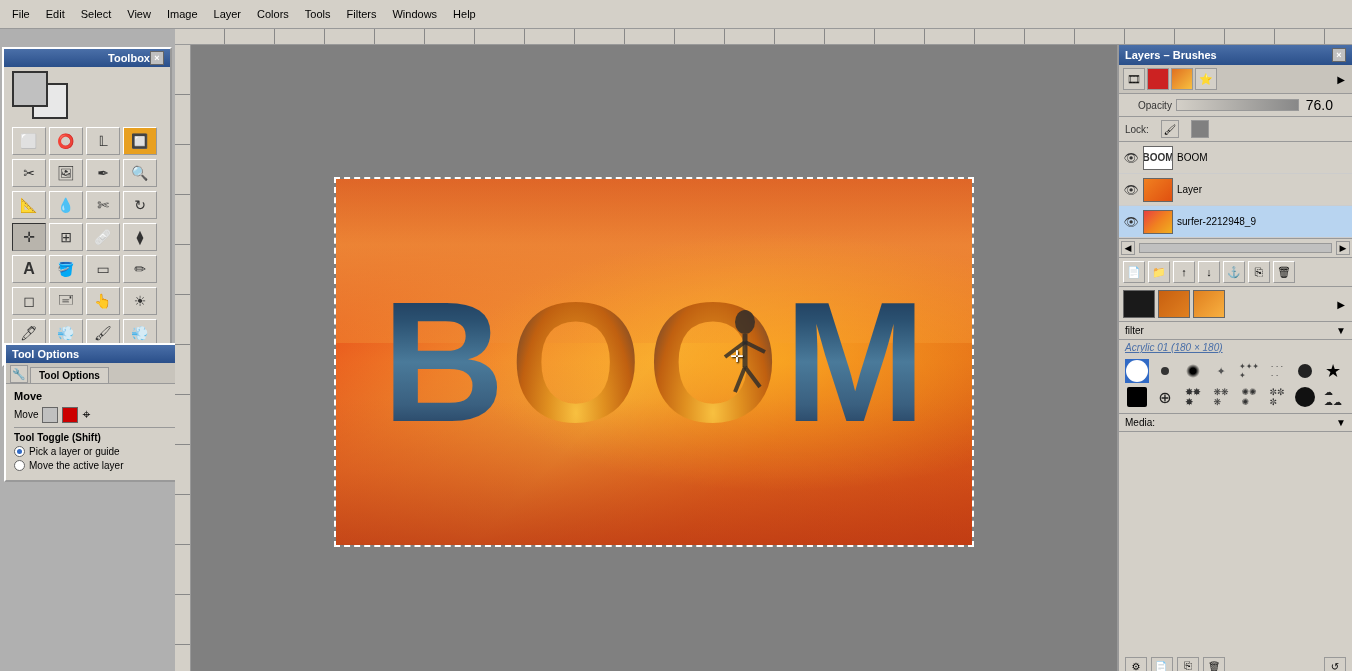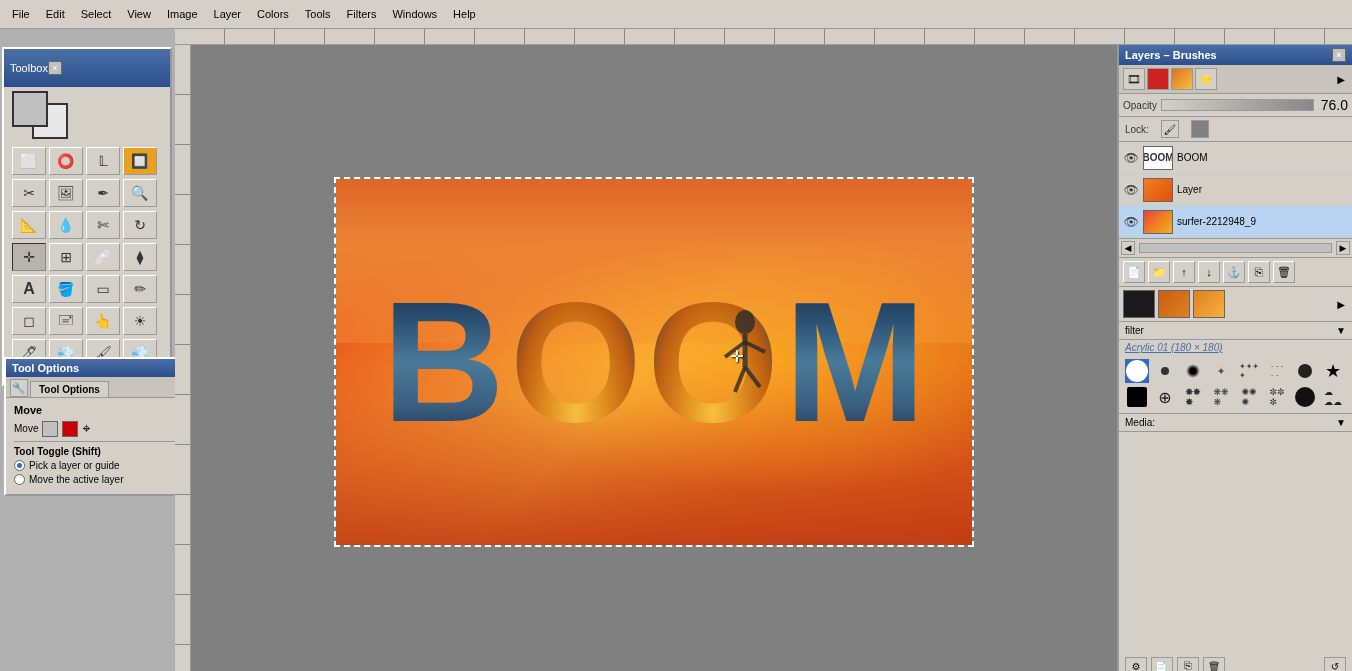--- a/index.html
+++ b/index.html
@@ -58,24 +58,24 @@
       border-top: 2px solid #fff;
       border-left: 2px solid #fff;
       width: 170px;
       margin: 2px;
       padding-bottom: 4px;
     }
     #toolbox-header {
       background: linear-gradient(to bottom, #4a6fa8, #2a4f8a);
       color: #fff;
       font-size: 11px;
-      font-weight: normal;
-      padding: 12px 6px;
-      display: flex;
-      justify-content: flex-start;
+      font-weight: bold;
+      padding: 2px 6px;
+      display: flex;
+      justify-content: flex-end;
       align-items: center;
     }
     #toolbox-close {
       width: 14px; height: 14px;
       background: #c0c0c0;
       border: 1px solid #666;
       display: flex; align-items: center; justify-content: center;
       font-size: 9px;
       cursor: pointer;
     }
@@ -128,21 +128,21 @@
 
     
     #tool-options {
       background: #d4d0c8;
       border: 2px solid #999;
       border-top: 2px solid #fff;
       border-left: 2px solid #fff;
       width: 230px;
       margin: 2px;
       position: absolute;
-      top: 310px;
+      top: 296px;
       left: 2px;
     }
     #tool-options-header {
       background: linear-gradient(to bottom, #4a6fa8, #2a4f8a);
       color: #fff;
       font-size: 11px;
       font-weight: bold;
       padding: 2px 6px;
       display: flex;
       justify-content: space-between;
@@ -376,21 +376,21 @@
     #mode-select {
       flex: 1;
       font-size: 10px;
       background: #fff;
       border: 1px solid #999;
       padding: 1px 2px;
     }
     #opacity-row {
       display: flex;
       align-items: center;
-      padding: 3px 4px;
+      padding: 3px 19px;
       gap: 4px;
       border-bottom: 1px solid #999;
     }
     #opacity-label { font-size: 10px; color: #333; }
     #opacity-bar {
       flex: 1;
       height: 12px;
       background: linear-gradient(to right, #d4d0c8, #888);
       border: 1px solid #999;
     }

